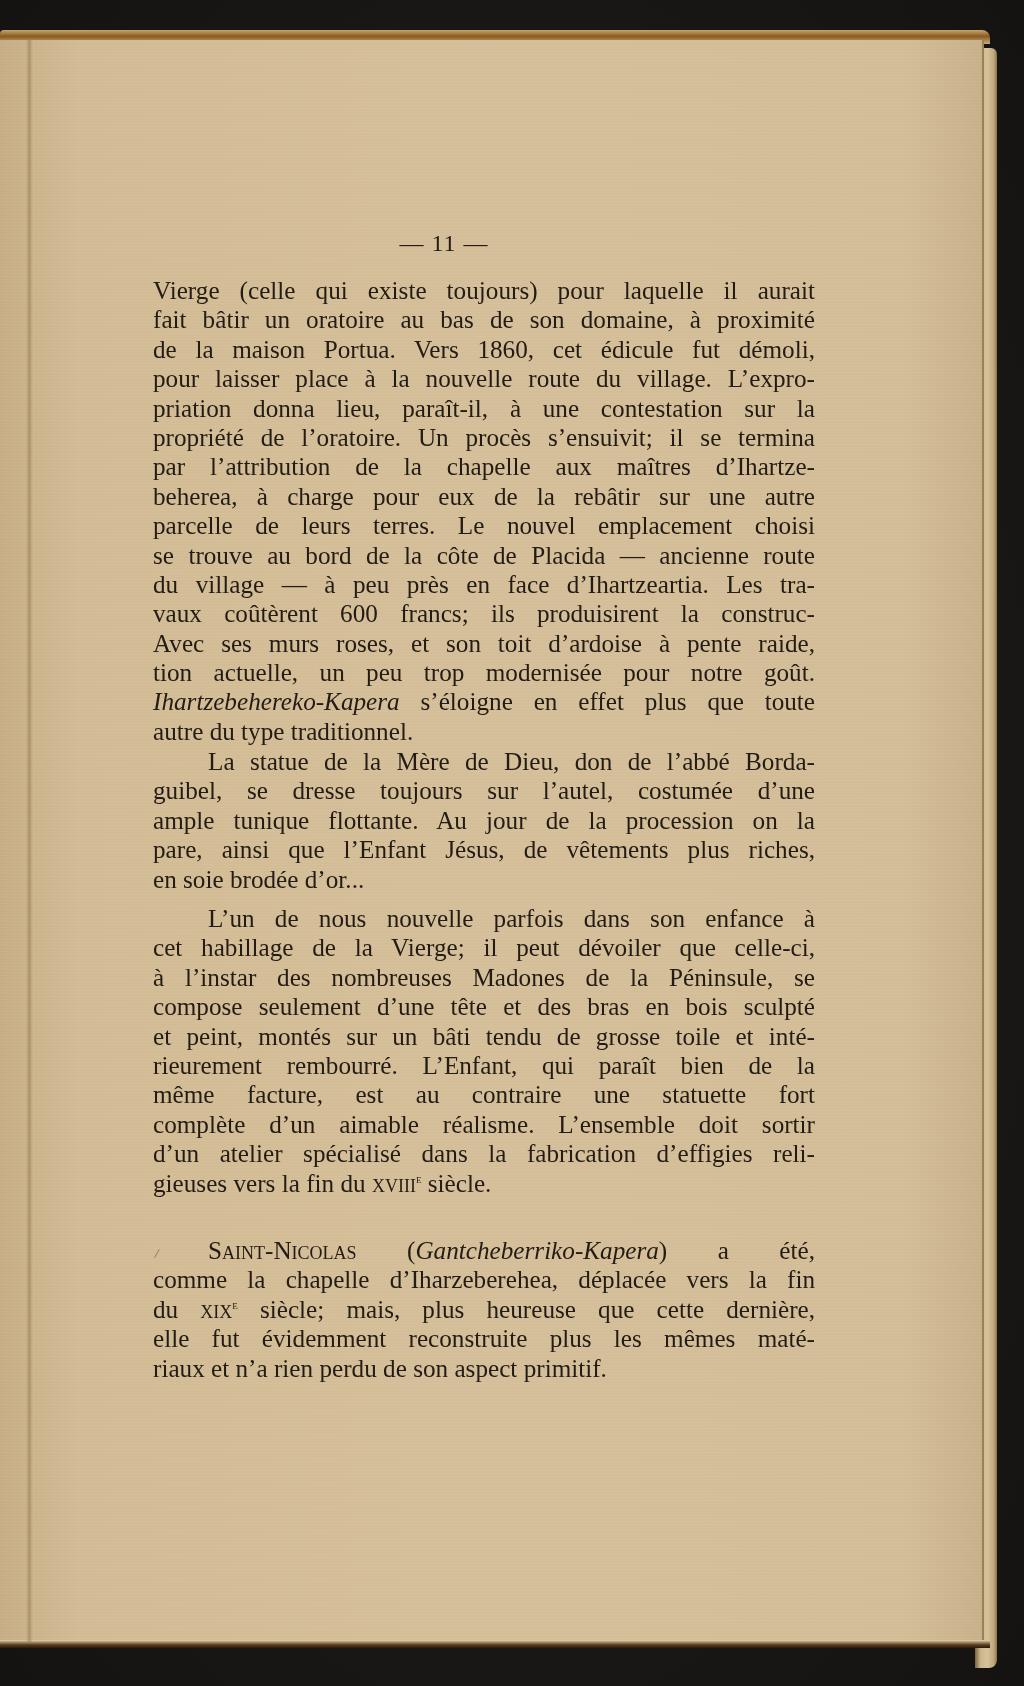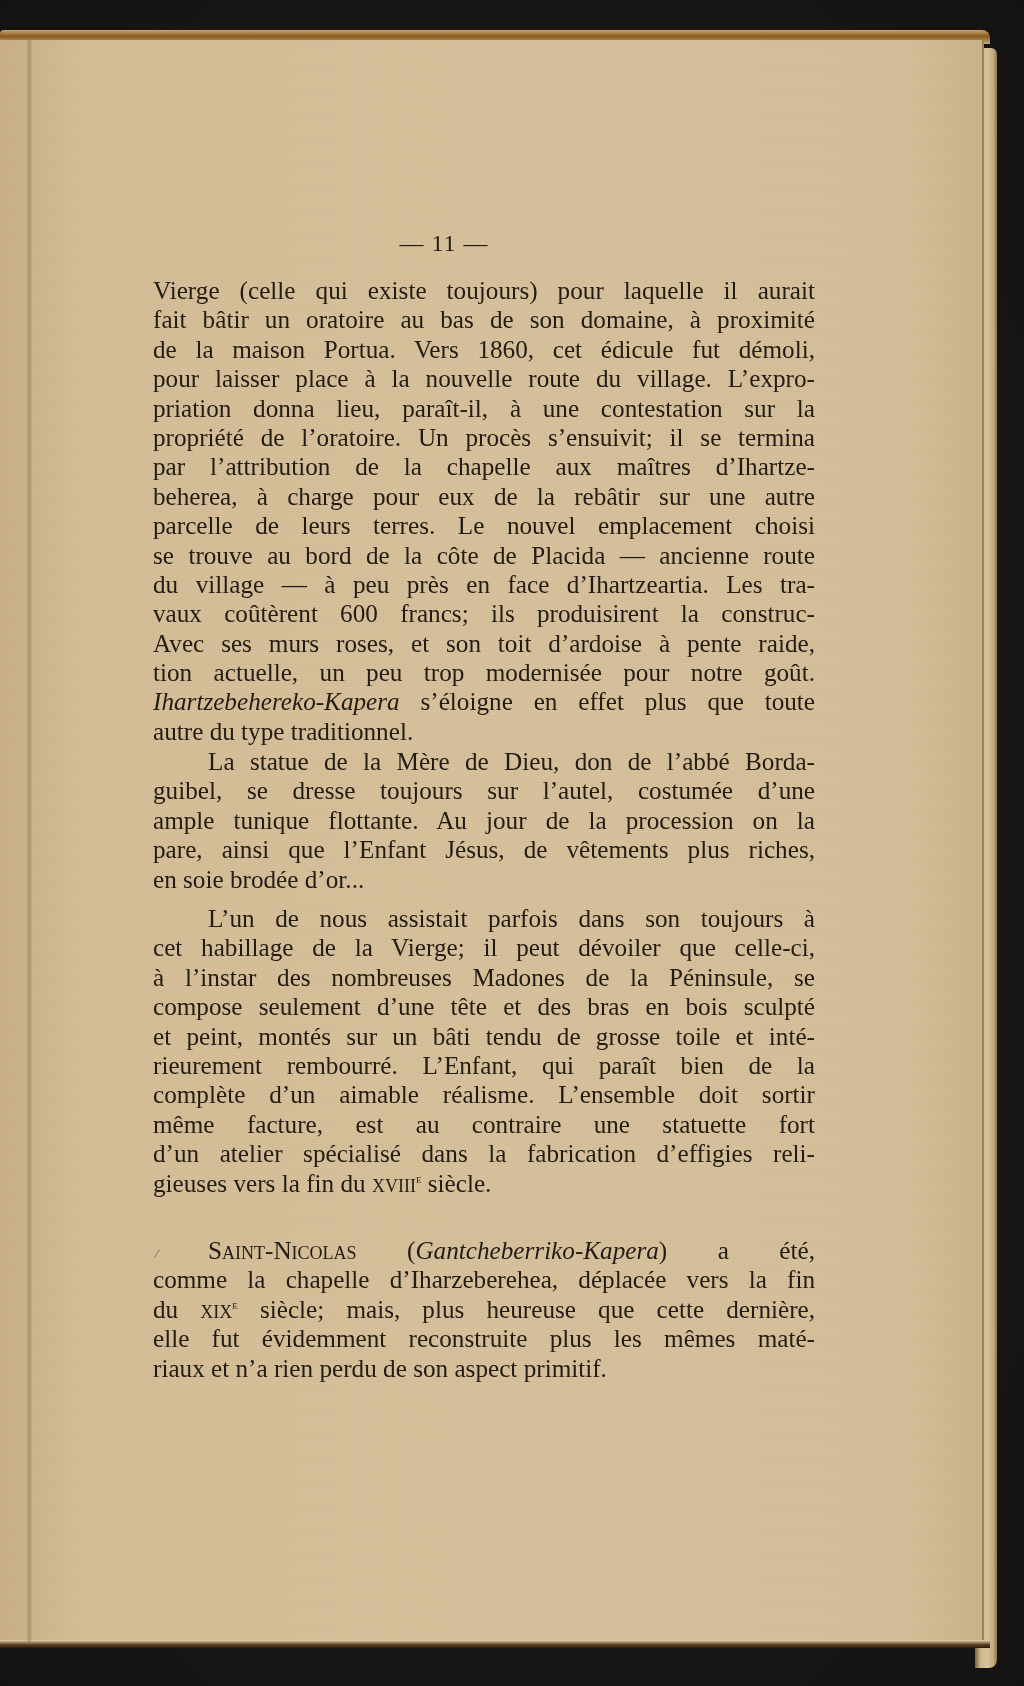--- a/index.html
+++ b/index.html
@@ -154,28 +154,28 @@
 
 <div class="para" style="top:747px;">
   <span class="line indent">La statue de la Mère de Dieu, don de l’abbé Borda-</span>
   <span class="line">guibel, se dresse toujours sur l’autel, costumée d’une</span>
   <span class="line">ample tunique flottante. Au jour de la procession on la</span>
   <span class="line">pare, ainsi que l’Enfant Jésus, de vêtements plus riches,</span>
   <span class="line last">en soie brodée d’or...</span>
 </div>
 
 <div class="para" style="top:904px;">
-  <span class="line indent">L’un de nous assistait parfois dans son toujours à</span>
+  <span class="line indent">L’un de nous nouvelle parfois dans son enfance à</span>
   <span class="line">cet habillage de la Vierge; il peut dévoiler que celle-ci,</span>
   <span class="line">à l’instar des nombreuses Madones de la Péninsule, se</span>
   <span class="line">compose seulement d’une tête et des bras en bois sculpté</span>
   <span class="line">et peint, montés sur un bâti tendu de grosse toile et inté-</span>
   <span class="line">rieurement rembourré. L’Enfant, qui paraît bien de la</span>
+  <span class="line">même facture, est au contraire une statuette fort</span>
   <span class="line">complète d’un aimable réalisme. L’ensemble doit sortir</span>
-  <span class="line">même facture, est au contraire une statuette fort</span>
   <span class="line">d’un atelier spécialisé dans la fabrication d’effigies reli-</span>
   <span class="line last"><span>gieuses vers la fin du</span> <span class="sc"><span>xviii</span><sup class="e">e</sup></span> <span>siècle.</span></span>
 </div>
 
 <div class="pencil-mark"></div>
 <div class="para" style="top:1236px;">
   <span class="line indent"><span class="sc">Saint-Nicolas</span> (<span class="it">Gantcheberriko-Kapera</span>) <span>a été,</span></span>
   <span class="line">comme la chapelle d’Iharzeberehea, déplacée vers la fin</span>
   <span class="line"><span>du</span> <span class="sc"><span>xix</span><sup class="e">e</sup></span> <span>siècle; mais, plus heureuse que cette dernière,</span></span>
   <span class="line">elle fut évidemment reconstruite plus les mêmes maté-</span>

